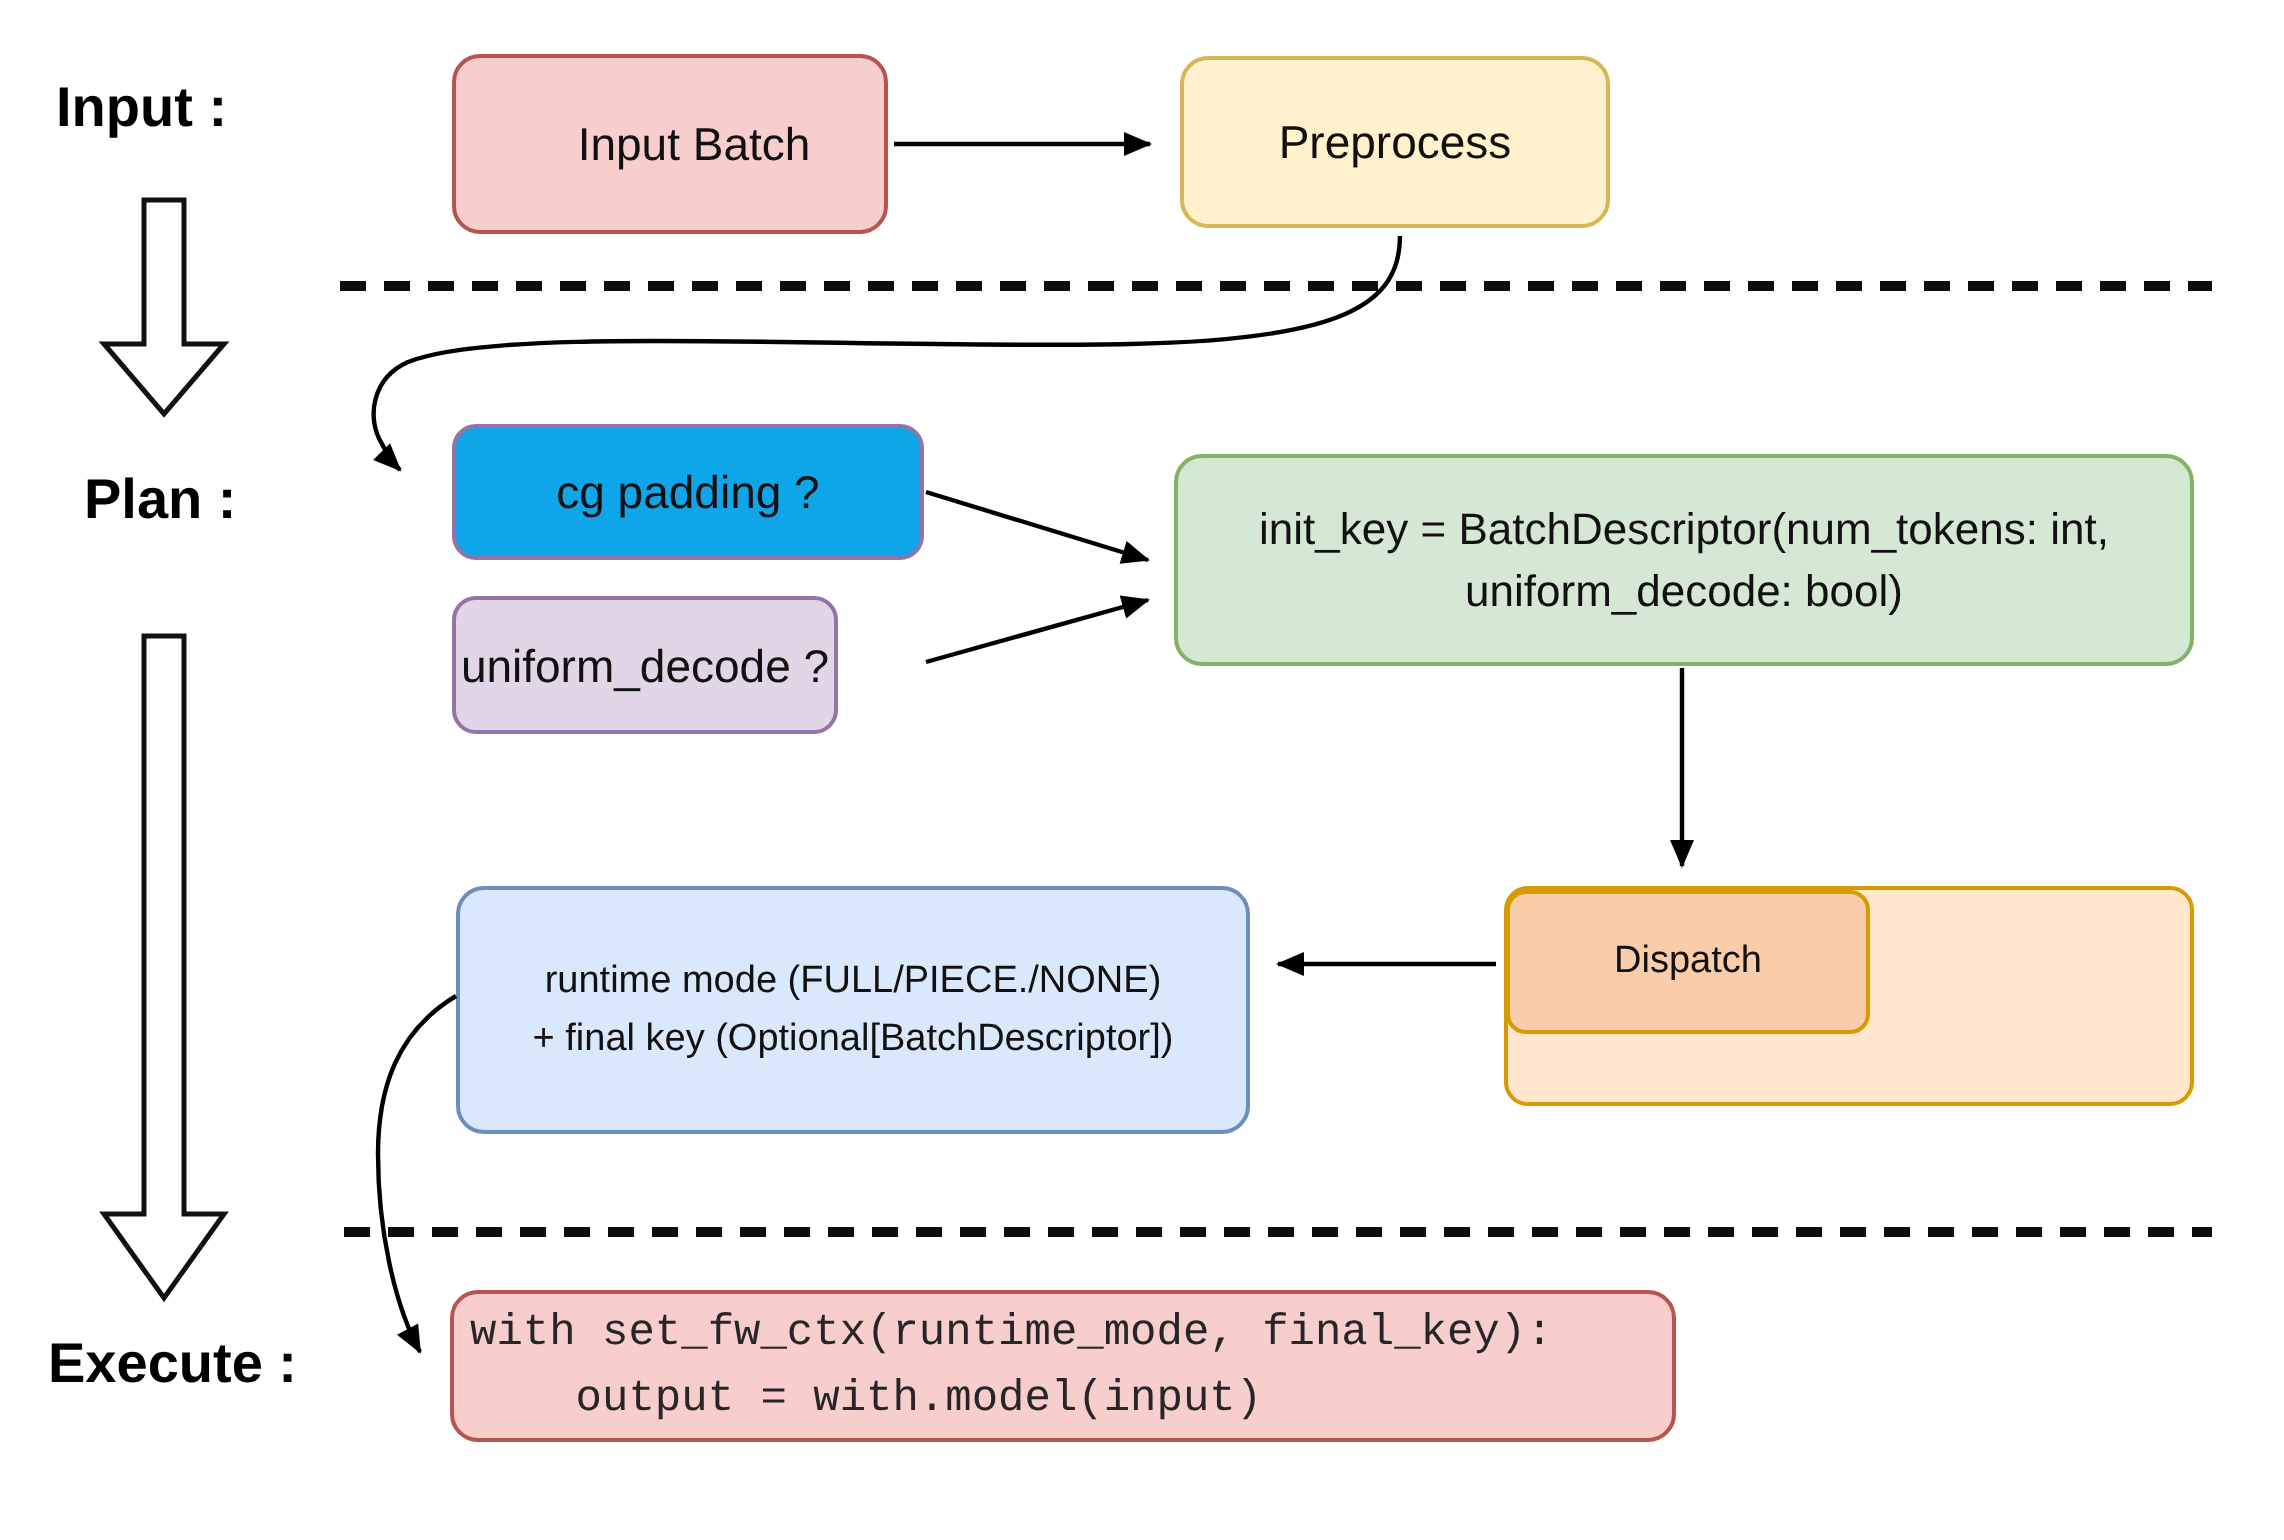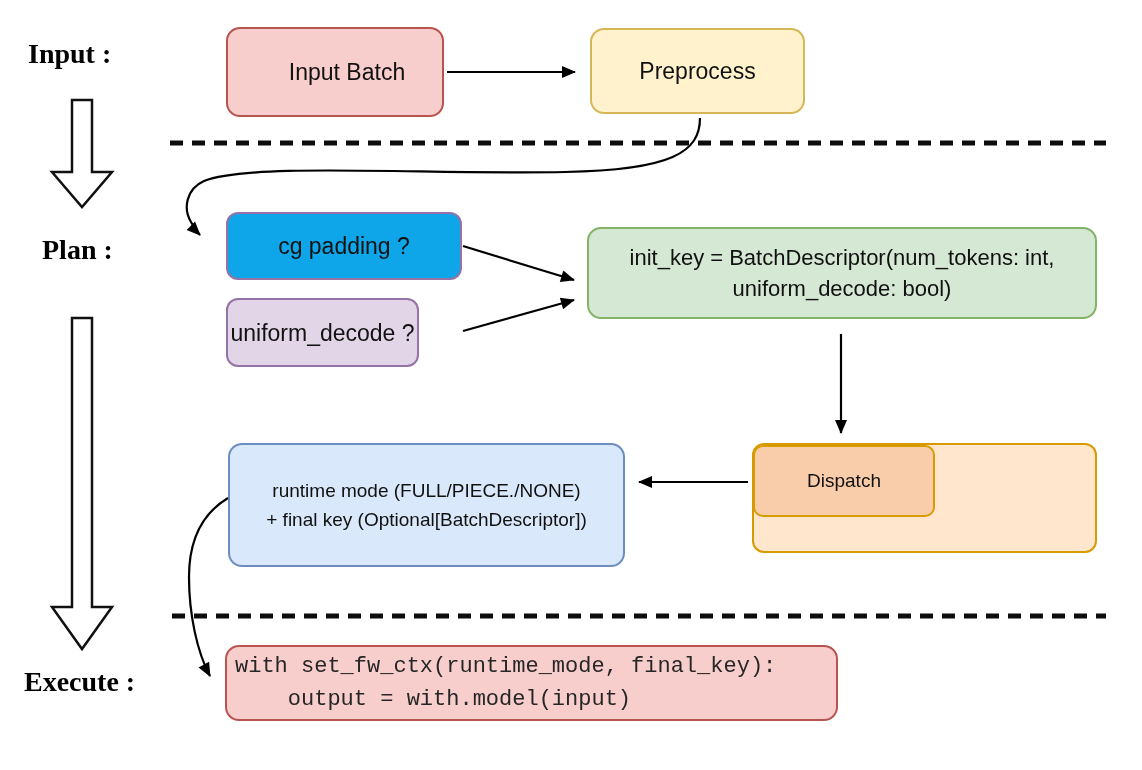--- a/index.html
+++ b/index.html
@@ -1,18 +1,18 @@
 <!DOCTYPE html>
 <html><head>
 <meta charset="utf-8">
 <style>
   html,body{margin:0;padding:0;background:#ffffff;}
   .stage{
     position:absolute;
-    font-family:Liberation Serif, serif;
+    font-family:Liberation Sans, sans-serif;
     font-weight:bold;
     font-size:28px;
     color:#000000;
     white-space:nowrap;
   }
   .canvas{
     position:relative;
     width:1142px;height:770px;
     background:#ffffff;
     overflow:hidden;
@@ -31,21 +31,21 @@
     color:#111111;
     font-size:23px;
     line-height:30px;
     white-space:nowrap;
   }
   .node .ln{display:block;}
   #node-input-batch{left:226px;top:27px;width:218px;height:90px;}
   #node-preprocess{left:590px;top:28px;width:215px;height:86px;}
   #node-cg-padding{left:226px;top:212px;width:236px;height:68px;border-radius:12px;}
   #node-uniform-decode{left:226px;top:298px;width:193px;height:69px;border-radius:12px;}
-  #node-init-key{left:587px;top:227px;width:510px;height:92px;font-size:22px;line-height:31px;}
+  #node-init-key{left:587px;top:227px;width:510px;height:106px;font-size:22px;line-height:31px;}
   #node-dispatcher-outer{left:752px;top:443px;width:345px;height:110px;border-radius:12px;}
   #node-dispatch-inner{left:753px;top:445px;width:182px;height:72px;border-radius:10px;font-size:19px;}
   #dispatcher-label{
     position:absolute;left:938px;top:466px;width:158px;
     text-align:center;font-size:23px;line-height:31px;color:#111111;
   }
   #node-runtime-mode{left:228px;top:443px;width:397px;height:124px;font-size:19px;line-height:29px;}
   #node-execute-code{
     left:225px;top:645px;width:613px;height:76px;
     align-items:flex-start;justify-content:center;

